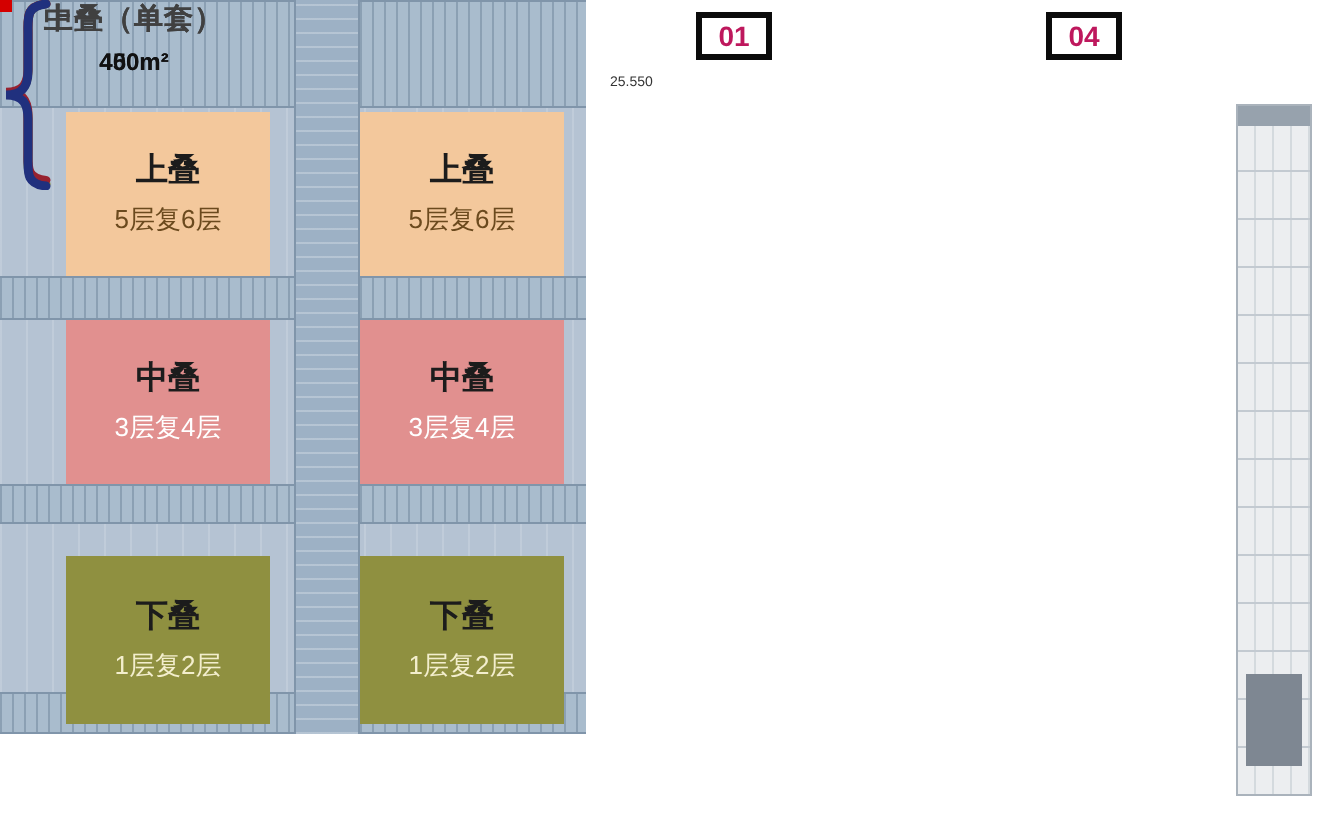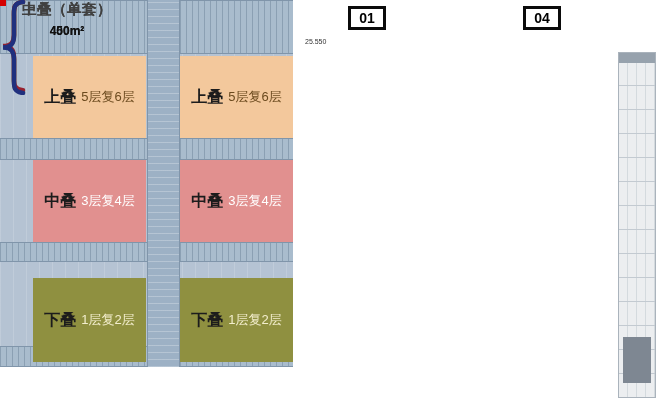--- a/index.html
+++ b/index.html
@@ -30,28 +30,28 @@
   .band{position:absolute;left:0;right:0;background-color:#a9bccd;
     background-image:repeating-linear-gradient(90deg,rgba(70,95,120,.30) 0 1px,transparent 1px 6px);
     border-top:1px solid #8095aa;border-bottom:1px solid #8095aa}
   .band-top{top:0;height:54px}
   .band-m1{top:138px;height:22px}
   .band-m2{top:242px;height:20px}
   .band-bot{top:346px;height:21px}
   .core{position:absolute;top:0;bottom:0;left:147px;width:33px;background-color:#9db1c5;
     background-image:repeating-linear-gradient(0deg,rgba(255,255,255,.25) 0 1px,transparent 1px 7px);
     border-left:1px solid #8095aa;border-right:1px solid #8095aa}
-  .blk{position:absolute;width:113px;display:flex;flex-direction:row;align-items:center;justify-content:center;gap:5px}
+  .blk{position:absolute;width:102px;display:flex;flex-direction:column;align-items:center;justify-content:center;gap:5px}
   .colA{left:33px}.colB{left:180px}
   .row1{top:56px;height:82px}.row2{top:160px;height:82px}.row3{top:278px;height:84px}
   .blk-title{font-size:16px;font-weight:bold}
   .blk-sub{font-size:13px;font-weight:normal}
 
   .unit-header{position:absolute;top:6px;width:38px;height:24px;background:#fff;border:3px solid #0b0b0b;
-    display:flex;align-items:center;justify-content:center;font-weight:bold;font-size:14px;z-index:5;color:#000000}
+    display:flex;align-items:center;justify-content:center;font-weight:bold;font-size:14px;z-index:5;color:#be185d}
   .uh1{left:348px}.uh2{left:523px}
   .top-lvl{position:absolute;left:305px;top:38px;font-size:7px;color:#333;z-index:4}
 
   
   .adj-strip{position:absolute;left:618px;top:52px;width:38px;height:346px;background-color:#eceef0;
     border:1px solid #aab3bc;
     background-image:repeating-linear-gradient(0deg,transparent 0 23px,#c3cad1 23px 24px),
                      repeating-linear-gradient(90deg,transparent 0 8px,#d4dade 8px 9px)}
   .adj-cap{position:absolute;top:0;left:0;right:0;height:10px;background:#97a2ad}
   .adj-dark{position:absolute;bottom:14px;left:4px;right:4px;height:46px;background:#7e8792}

